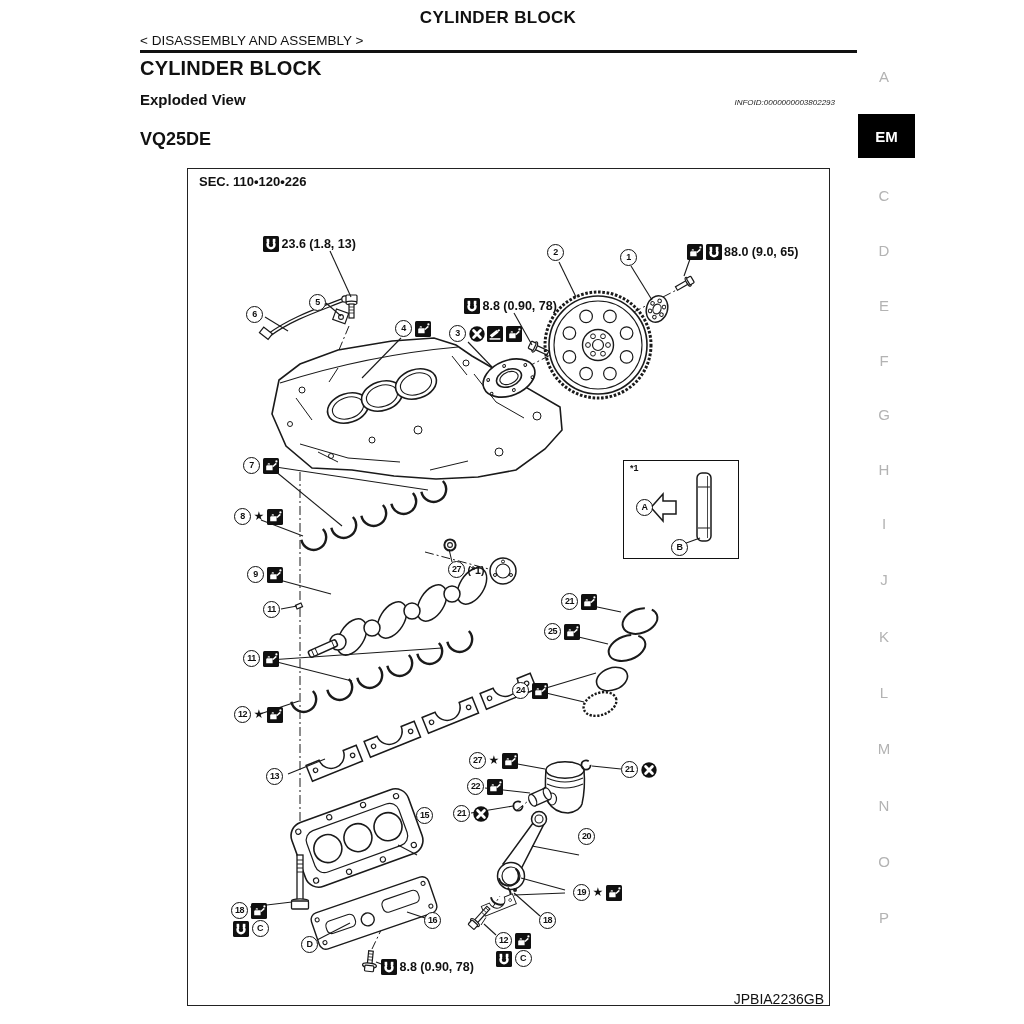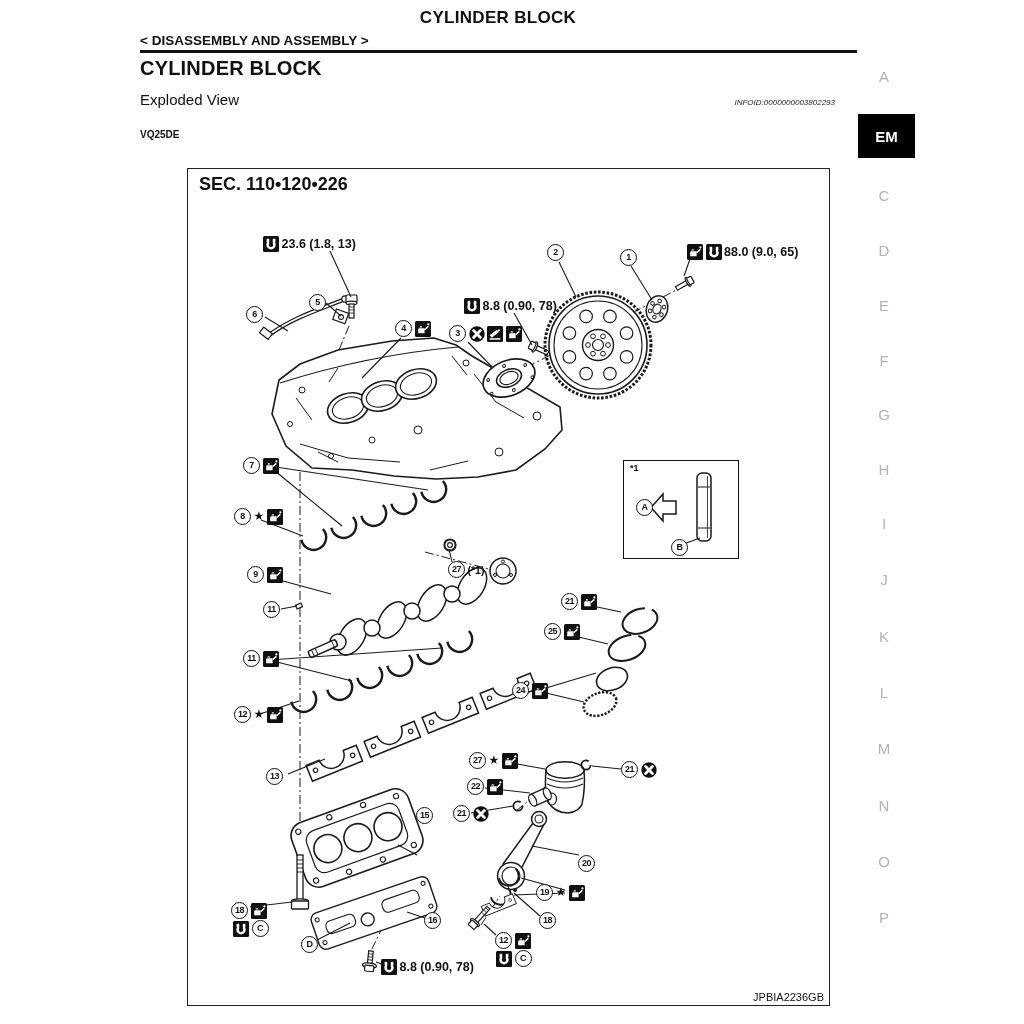--- a/index.html
+++ b/index.html
@@ -1,27 +1,27 @@
 <!DOCTYPE html>
 <html><head>
 <meta charset="utf-8">
 <style>
   html,body{margin:0;padding:0;background:#fff}
   body{width:1024px;height:1024px;font-family:"Liberation Sans",sans-serif;color:#111}
   .page{position:relative;width:1024px;height:1024px;overflow:hidden;background:#fff}
   .h-top{position:absolute;left:0;top:8px;width:996px;text-align:center;font-size:17px;font-weight:700;letter-spacing:.3px}
-  .crumb{position:absolute;left:140px;top:33px;font-size:13.5px;font-weight:700}
+  .crumb{position:absolute;left:140px;top:33px;font-size:13.5px;font-weight:400}
   .rule{position:absolute;left:140px;top:50px;width:717px;height:2.6px;background:#111}
   .h1{position:absolute;left:140px;top:57px;font-size:20px;font-weight:600;letter-spacing:.2px}
-  .h2{position:absolute;left:140px;top:91px;font-size:15px;font-weight:400}
+  .h2{position:absolute;left:140px;top:91px;font-size:15px;font-weight:700}
   .infoid{position:absolute;top:98px;right:189px;font-size:8px;font-style:italic;color:#222}
-  .h3{position:absolute;left:140px;top:129px;font-size:10px;font-weight:600}
+  .h3{position:absolute;left:140px;top:129px;font-size:18px;font-weight:600}
   .figure{position:absolute;left:187px;top:168px;width:643px;height:838px;border:1.6px solid #222;box-sizing:border-box}
-  .sec{position:absolute;left:199px;top:174px;font-size:18px;font-weight:700}
-  .figcode{position:absolute;right:200px;top:991px;font-size:11px}
+  .sec{position:absolute;left:199px;top:174px;font-size:13px;font-weight:700}
+  .figcode{position:absolute;right:200px;top:991px;font-size:14px}
   .inset{position:absolute;left:623px;top:460px;width:116px;height:99px;border:1.4px solid #111;box-sizing:border-box}
   .inote{position:absolute;left:630px;top:463px;font-size:9px;font-weight:700}
   .side-letter{position:absolute;left:869px;width:30px;text-align:center;font-size:15px;color:#b3b3b3}
   .em-tab{position:absolute;left:858px;top:114px;width:57px;height:44px;background:#000;color:#fff;display:flex;align-items:center;justify-content:center;font-weight:700;font-size:15px}
   .row{position:absolute;display:flex;align-items:center;gap:2.5px;height:17px}
   .co{box-sizing:border-box;flex:0 0 auto;width:17px;height:17px;border:1.6px solid #111;border-radius:50%;background:#fff;font-weight:700;font-size:9px;line-height:1;display:inline-flex;align-items:center;justify-content:center;letter-spacing:-.6px}
   .ic{flex:0 0 auto;width:16px;height:16px}
   .tq{font-weight:700;font-size:12.5px;white-space:nowrap}
   .star{font-size:12px;line-height:17px}
   .note{font-weight:700;font-size:10.5px}
@@ -524,28 +524,28 @@
   </div>
   <div class="row" style="left:496px;top:950px">
     <svg class="ic">
         <use href="#sym-tq"></use>
       </svg>
     <span class="co">C</span>
   </div>
   <div class="row" style="left:539px;top:912px">
       <span class="co">18</span>
     </div>
-  <div class="row" style="left:536px;top:884px">
+  <div class="row" style="left:573px;top:884px">
     <span class="co">19</span>
     <span class="star">★</span>
     <svg class="ic">
         <use href="#sym-oil"></use>
       </svg>
   </div>
-  <div class="row" style="left:578px;top:855px">
+  <div class="row" style="left:578px;top:828px">
       <span class="co">20</span>
     </div>
   <div class="row" style="left:453px;top:805px">
     <span class="co">21</span>
     <svg class="ic">
         <use href="#sym-x"></use>
       </svg>
   </div>
   <div class="row" style="left:621px;top:761px">
     <span class="co">21</span>

